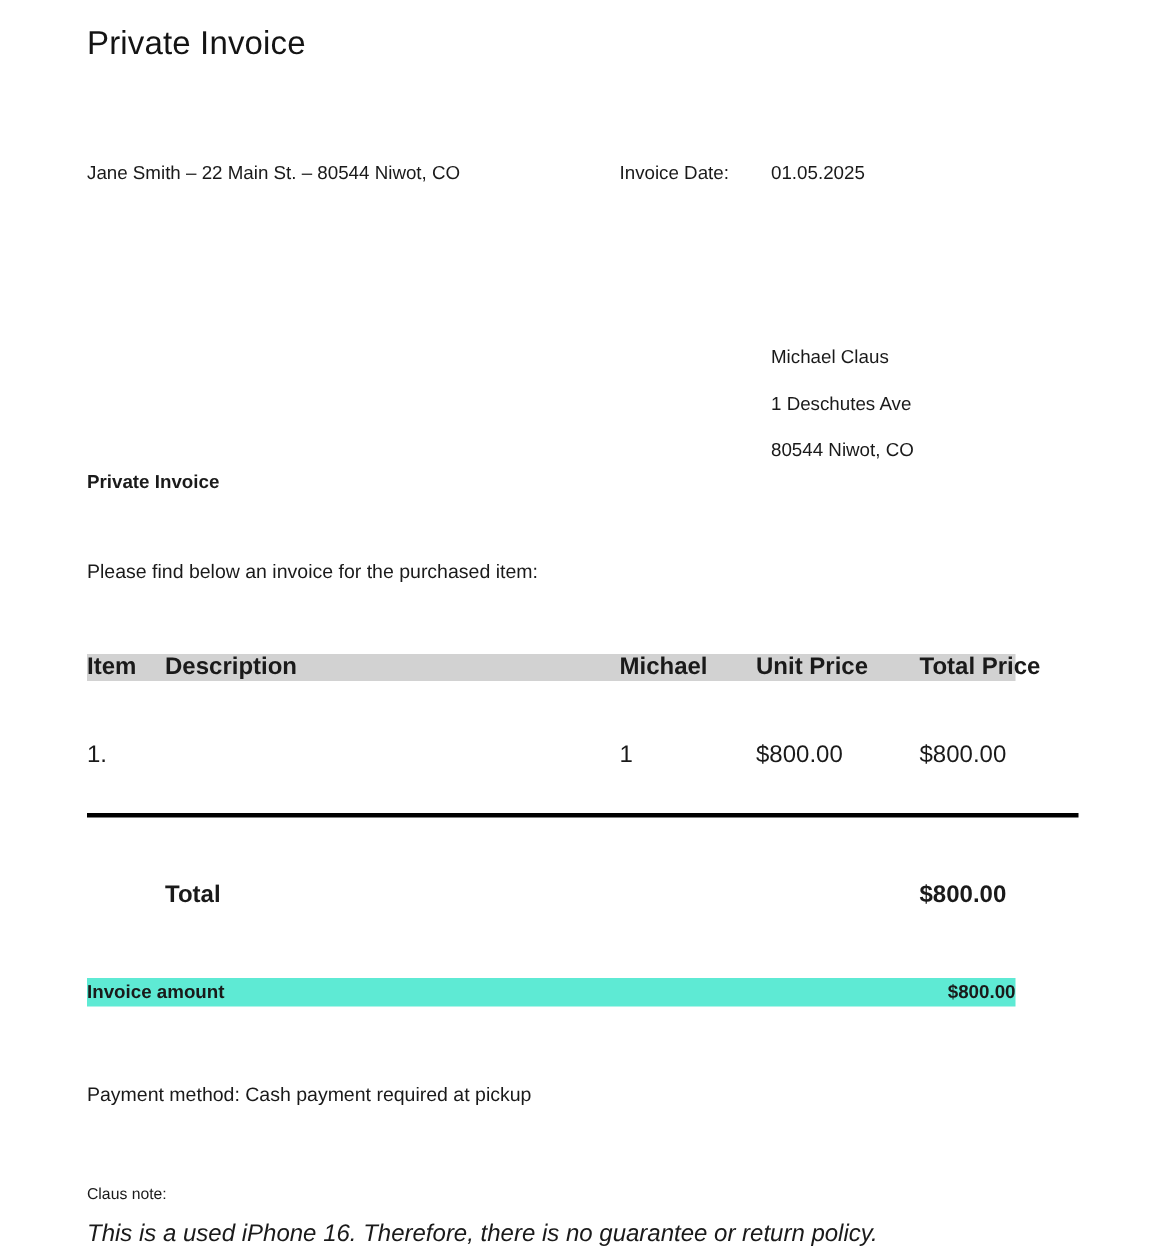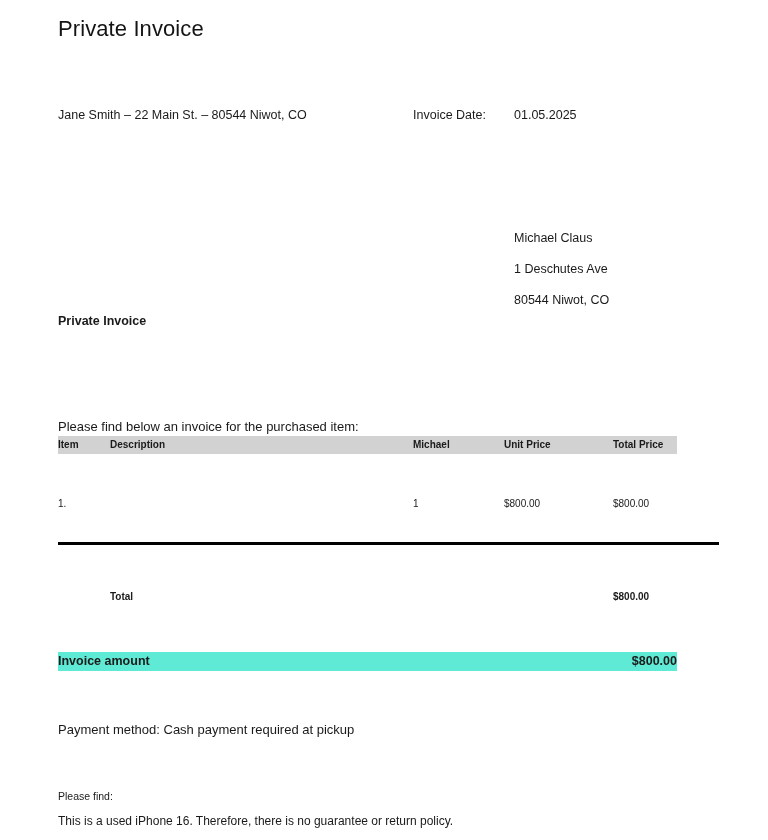--- a/index.html
+++ b/index.html
@@ -88,38 +88,37 @@
     font-size: 12.5px;
     font-weight: bold;
     white-space: nowrap;
   }
   .intro-line {
     position: absolute;
     left: 57px;
     top: 373px;
     font-size: 13px;
     white-space: nowrap;
-    margin-top: 46px;
   }
 
   
   .table-header {
     position: absolute;
     left: 57px;
     top: 436px;
     width: 619px;
     height: 18px;
     background: #d2d2d2;
   }
   .table-header .cell,
   .item-row .cell,
   .total-row .cell {
     position: absolute;
     top: 0;
-    font-size: 10px;
+    font-size: 16px;
     white-space: nowrap;
     line-height: 18px;
   }
   .table-header .cell { font-weight: bold; }
 
   .col-item   { left: 0px; }
   .col-desc   { left: 52px; }
   .col-qty    { left: 355px; }
   .col-price  { left: 446px; }
   .col-total  { left: 555px; }
@@ -183,22 +182,23 @@
     position: absolute;
     left: 57px;
     top: 790px;
     font-size: 10.5px;
     white-space: nowrap;
   }
   .note-text {
     position: absolute;
     left: 57px;
     top: 814px;
-    font-size: 12px;
-    white-space: nowrap;
+    font-size: 16px;
+    white-space: nowrap;
+    font-style: italic;
   }
 </style>
 </head>
 <body>
 
 <div class="page">
 
   <div class="doc-title">Private Invoice</div>
 
   <div class="sender-line">Jane Smith – 22 Main St. – 80544 Niwot, CO</div>
@@ -236,16 +236,16 @@
     <div class="cell col-total">$800.00</div>
   </div>
 
   <div class="amount-band">
     <div class="cell amount-label">Invoice amount</div>
     <div class="cell amount-value">$800.00</div>
   </div>
 
   <div class="payment-line">Payment method: Cash payment required at pickup</div>
 
-  <div class="note-label">Please find:</div>
+  <div class="note-label">Claus note:</div>
   <div class="note-text">This is a used iPhone 16. Therefore, there is no guarantee or return policy.</div>
 
 </div>
 
 </body></html>

